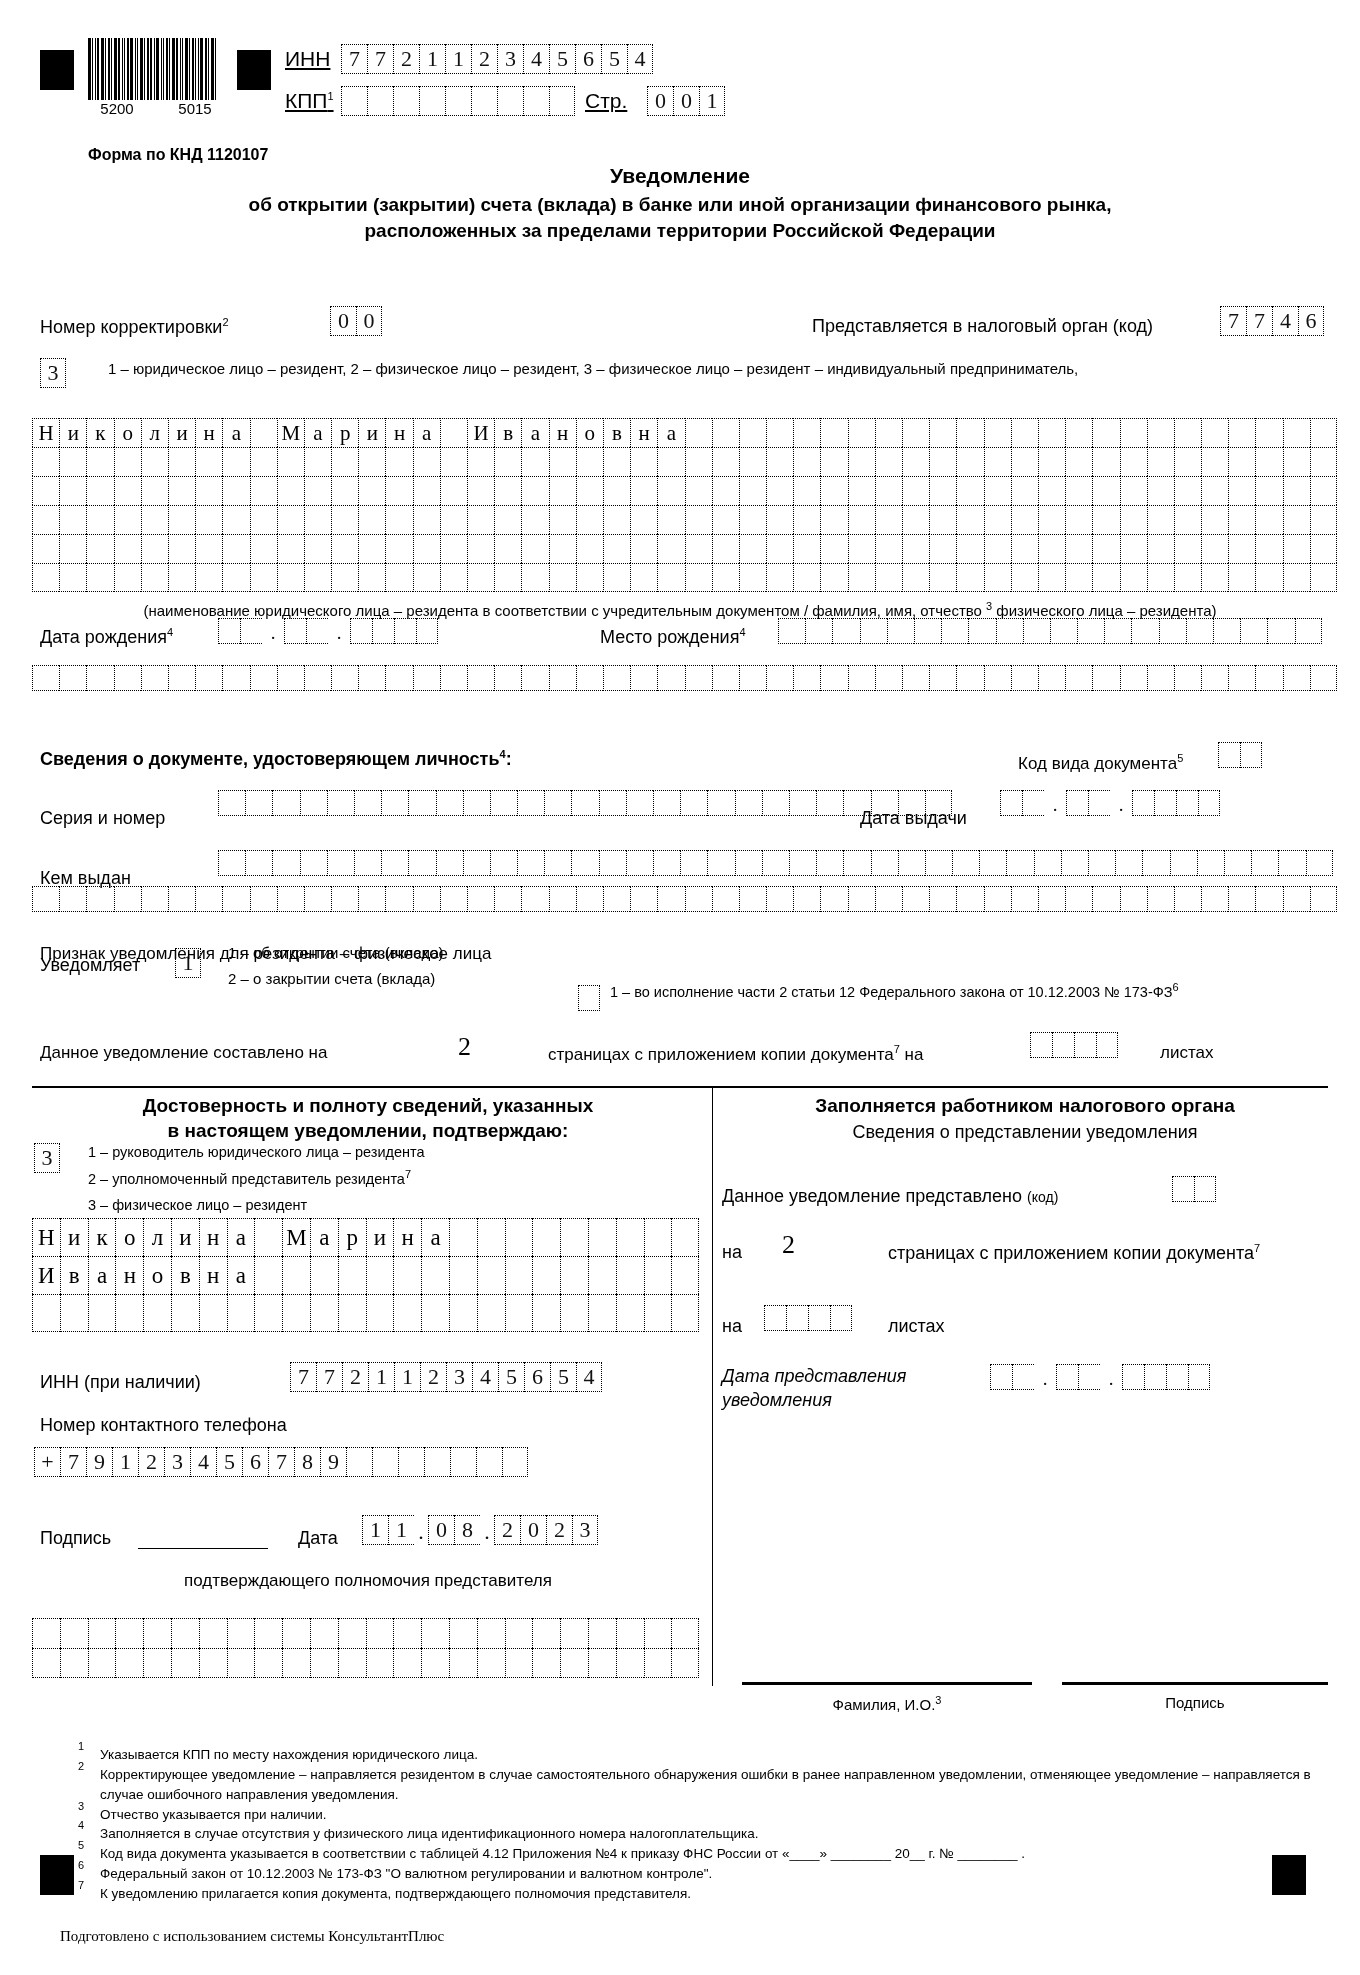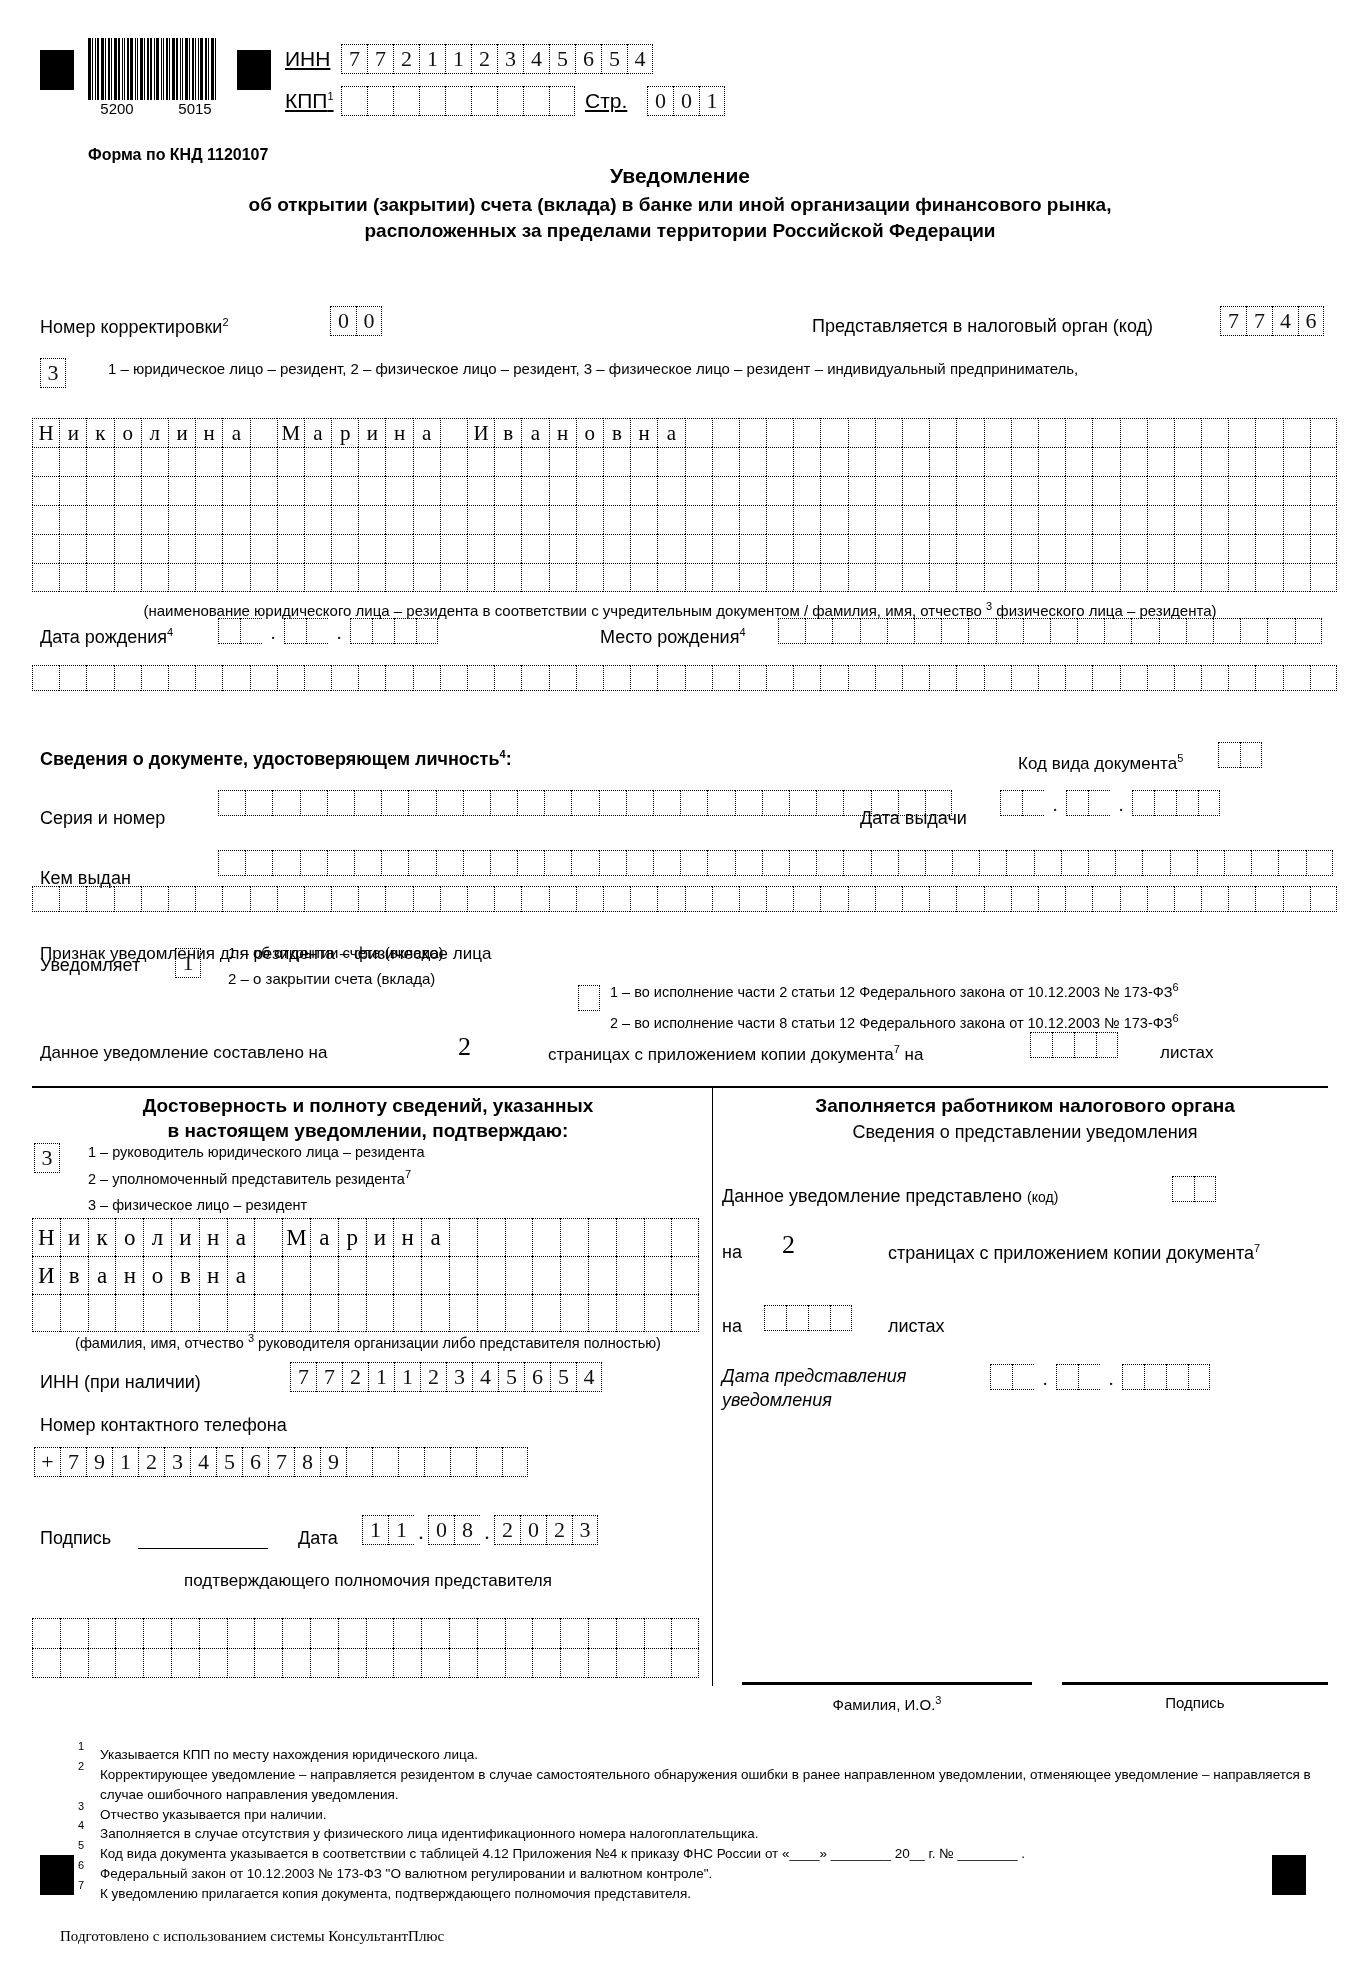--- a/index.html
+++ b/index.html
@@ -842,21 +842,20 @@
     <div>1 – об открытии счета (вклада)</div>
     <div>2 – о закрытии счета (вклада)</div>
   </div>
 
   <div style="position:absolute; left:40px; top:944px; font-size:17px;">Признак уведомления для резидента – физическое лица</div>
   <div class="cells sm" id="notifysign-cells" style="position:absolute; left:578px; top:985px;">
       <span class="cell"></span>
     </div>
   <div style="position:absolute; left:610px; top:976px; font-size:14.5px; line-height:2.0;">
     <div><span>1 – во исполнение части 2 статьи 12 Федерального закона от 10.12.2003 № 173-ФЗ</span><span class="sup">6</span></div>
-    <div><span>2 – во исполнение части 8 статьи 12 Федерального закона от 10.12.2003 № 173-ФЗ</span><span class="sup">6</span></div>
   </div>
 
   <div style="position:absolute; left:40px; top:1043px; font-size:17px;">Данное уведомление составлено на</div>
   <div style="position:absolute; left:458px; top:1032px; font-family:'Liberation Serif',serif; font-size:26px;">2</div>
   <div style="position:absolute; left:548px; top:1043px; font-size:17px;"><span>страницах с приложением копии документа</span><span class="sup">7</span> <span>на</span></div>
   <div class="cells sm" id="sheets-cells" style="position:absolute; left:1030px; top:1032px;">
       <span class="cell"></span>
       <span class="cell"></span>
       <span class="cell"></span>
       <span class="cell"></span>
@@ -952,23 +951,20 @@
         <span class="gc" style="width: 27.8px; height: 38px; font-size: 23px;"></span>
         <span class="gc" style="width: 27.8px; height: 38px; font-size: 23px;"></span>
         <span class="gc" style="width: 27.8px; height: 38px; font-size: 23px;"></span>
         <span class="gc" style="width: 27.8px; height: 38px; font-size: 23px;"></span>
         <span class="gc" style="width: 27.8px; height: 38px; font-size: 23px;"></span>
         <span class="gc" style="width: 27.8px; height: 38px; font-size: 23px;"></span>
         <span class="gc" style="width: 27.8px; height: 38px; font-size: 23px;"></span>
         <span class="gc" style="width: 27.8px; height: 38px; font-size: 23px;"></span>
       </div>
     </div>
-  <div style="position:absolute; left:32px; top:1332px; width:672px; text-align:center; font-size:14.5px;">
-    (фамилия, имя, отчество <span class="sup">3</span> руководителя организации либо представителя полностью)
-  </div>
 
   <div style="position:absolute; left:40px; top:1372px; font-size:18px;">ИНН (при наличии)</div>
   <div class="cells" id="confirm-inn-cells" style="position:absolute; left:290px; top:1362px;">
       <span class="cell">7</span>
       <span class="cell">7</span>
       <span class="cell">2</span>
       <span class="cell">1</span>
       <span class="cell">1</span>
       <span class="cell">2</span>
       <span class="cell">3</span>

